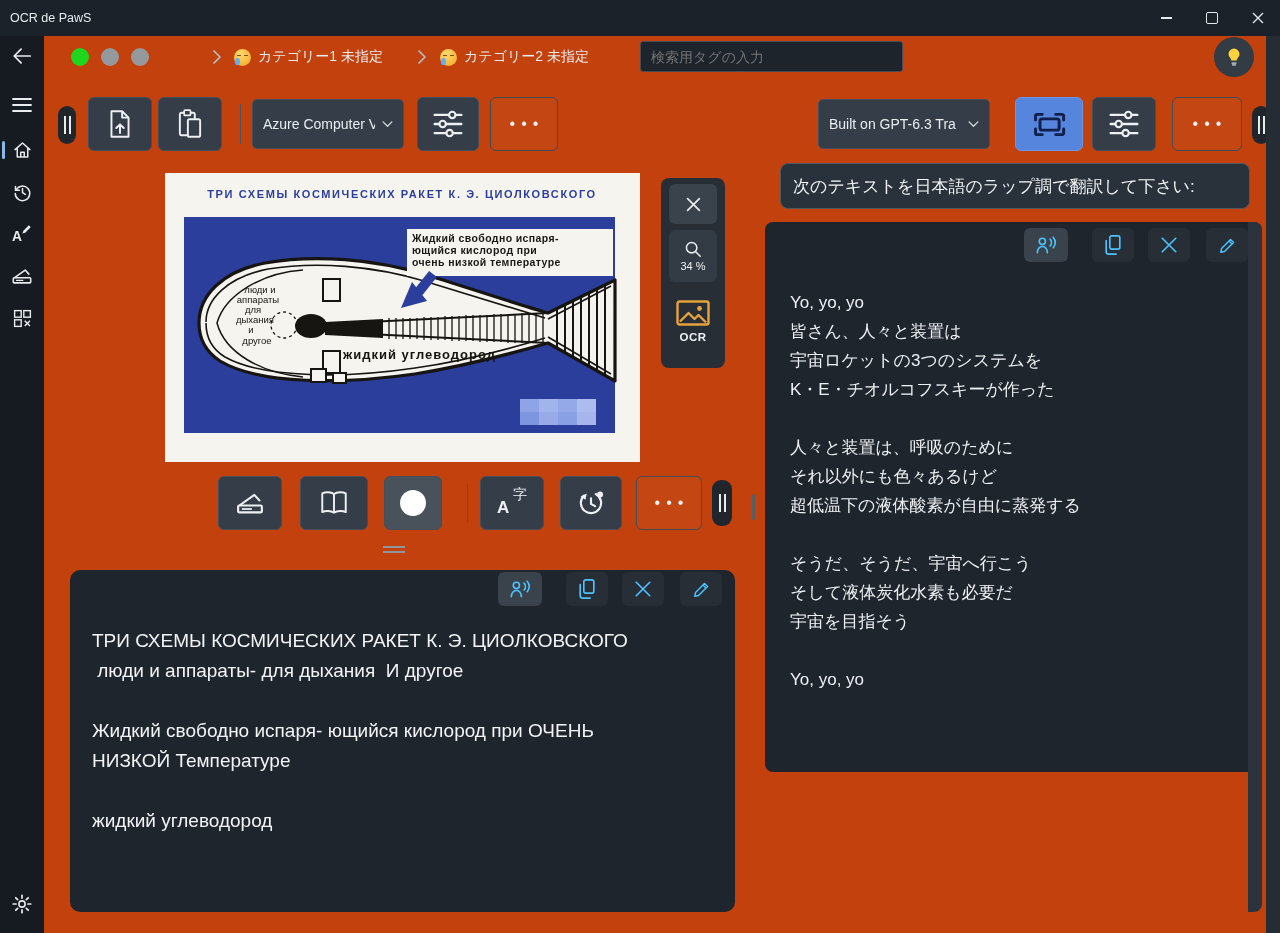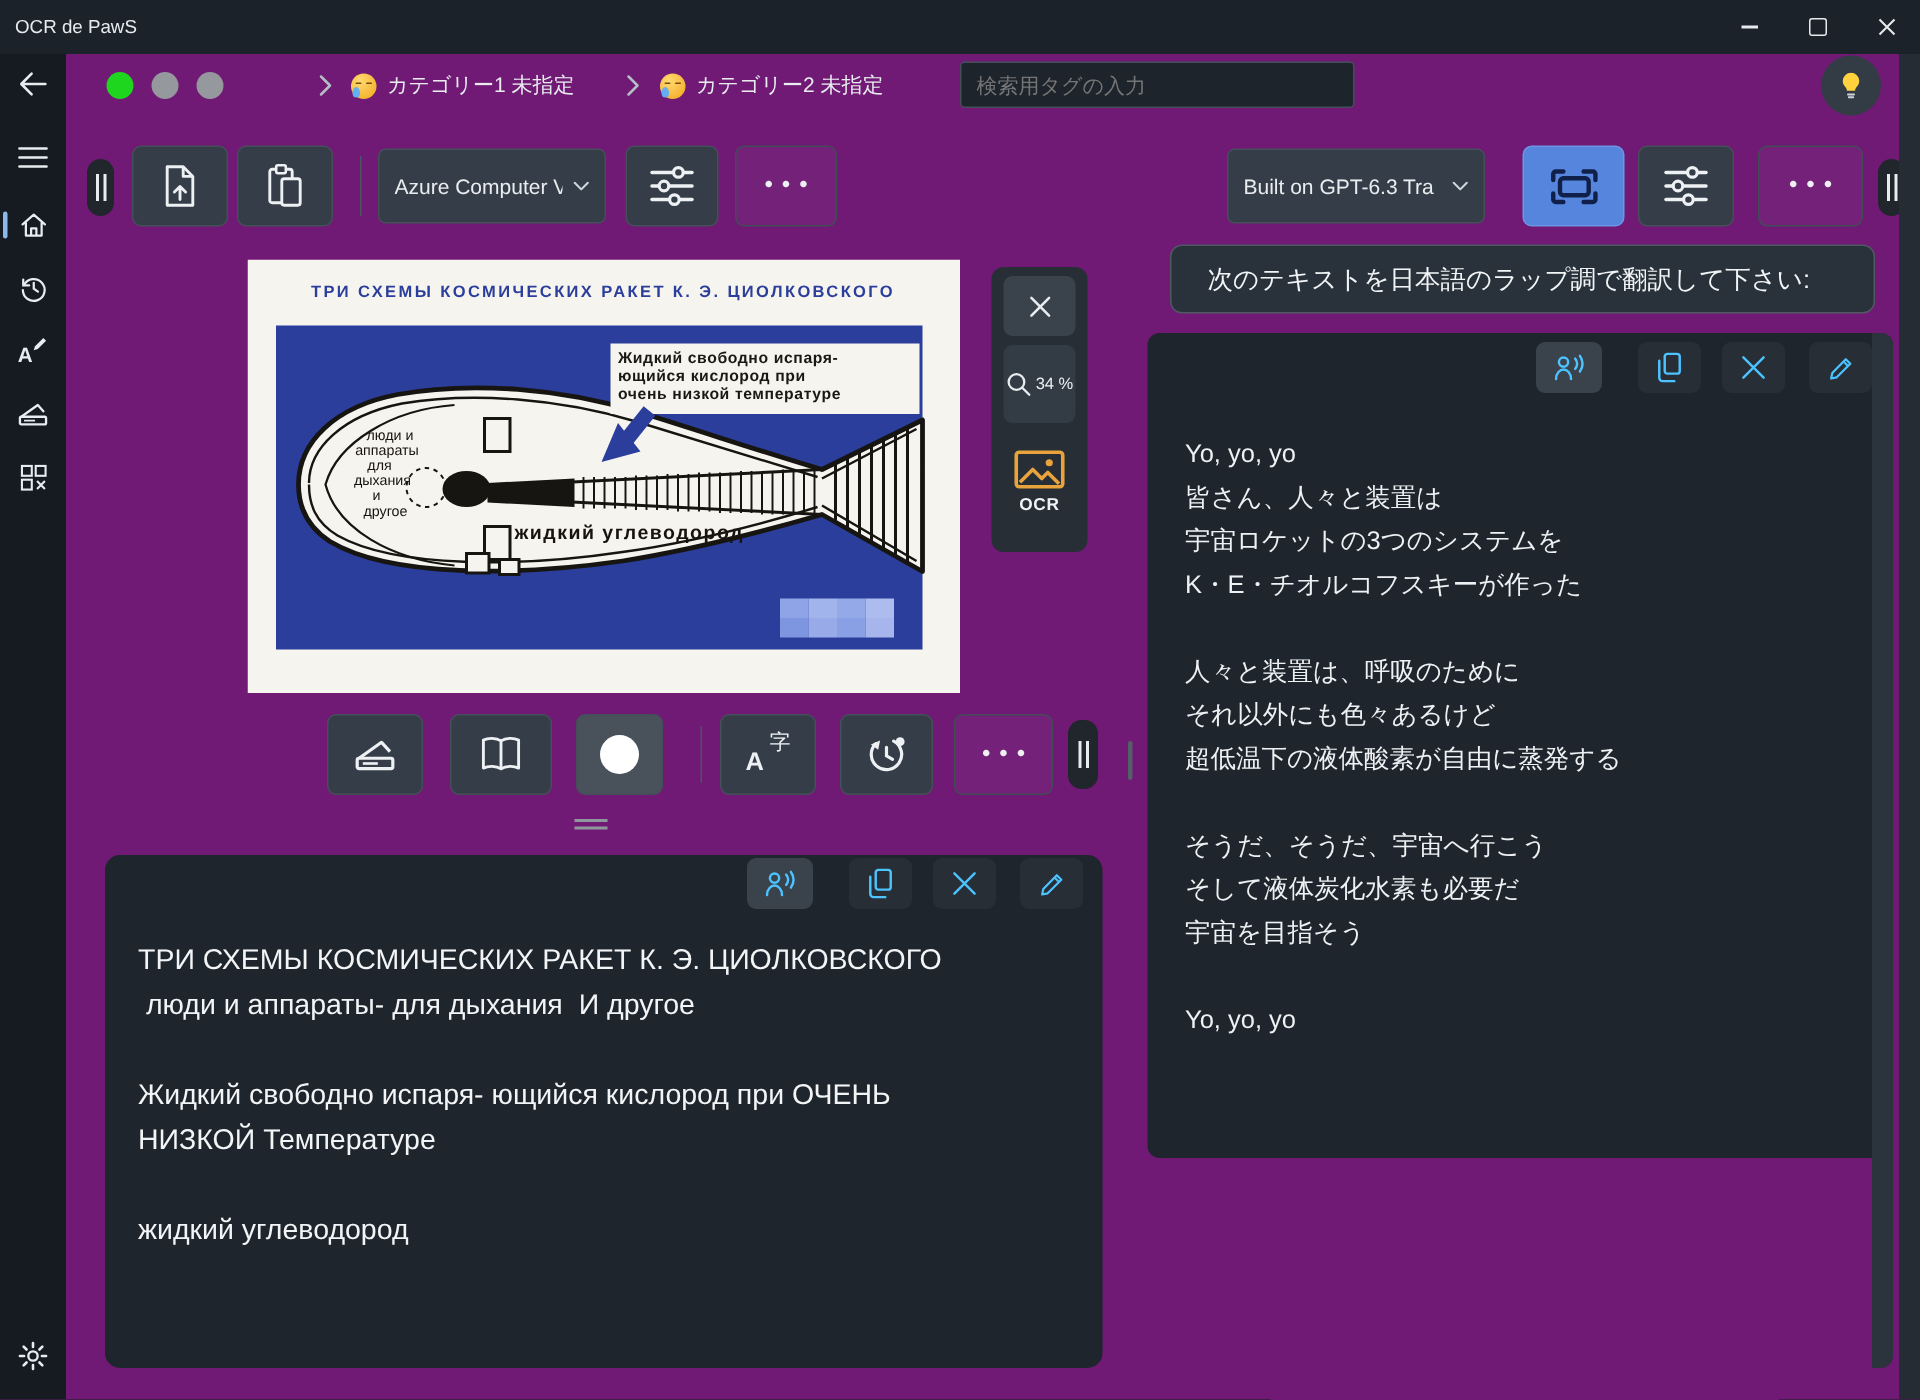--- a/index.html
+++ b/index.html
@@ -1,16 +1,16 @@
 <!DOCTYPE html>
 <html><head>
 <meta charset="utf-8">
 <style>
   html,body{margin:0;padding:0;background:#1b222a;}
-  .app{position:relative;width:1280px;height:933px;overflow:hidden;background:#701a75;
+  .app{position:relative;width:1280px;height:933px;overflow:hidden;background:#c2410c;
        font-family:"Liberation Sans",sans-serif;color:#eef1f3;}
   .abs{position:absolute;box-sizing:border-box;}
 
   
   .titlebar{left:0;top:0;width:1280px;height:36px;background:#1b222a;}
   .title-text{left:10px;top:0;height:36px;line-height:36px;font-size:12.5px;color:#e7ebee;}
   .winbtn{top:0;width:46px;height:36px;display:flex;align-items:center;justify-content:center;cursor:pointer;}
   .minus-bar{width:11px;height:1.6px;background:#e6eaed;}
   .max-sq{width:10px;height:10px;border:1.4px solid #e6eaed;border-radius:2px;}
 
@@ -53,21 +53,21 @@
   .zoom-pct{font-size:11px;color:#eef1f3;}
   .ocr-cap{font-size:11.5px;font-weight:bold;color:#f0f3f5;letter-spacing:.5px;}
 
   
   .panel{background:#1e252c;border-radius:10px;}
   .act{display:flex;align-items:center;justify-content:center;background:#272e36;border-radius:6px;cursor:pointer;}
   .act.lit{background:#3a434c;}
   .o-line{min-height:30px;line-height:30px;font-size:19px;white-space:pre-wrap;color:#f2f4f6;}
   .t-line{min-height:29px;line-height:29px;font-size:17px;white-space:pre-wrap;color:#eef1f3;}
   .prompt-box{left:780px;top:163px;width:470px;height:46px;border:1px solid #4e5962;border-radius:8px;
-      background:#29323b;display:flex;align-items:center;padding:0 24px;font-size:17px;color:#f2f5f7;}
+      background:#29323b;display:flex;align-items:center;padding:0 12px;font-size:17px;color:#f2f5f7;}
   .scrollstrip{background:#2b343d;border-radius:0 8px 8px 0;}
   .resize-eq{display:flex;flex-direction:column;gap:3px;cursor:row-resize;}
   .resize-eq i{display:block;width:22px;height:2px;background:#8f979e;}
   .edge{left:1266px;top:36px;width:14px;height:897px;background:#252c34;}
 
   .az{position:relative;width:30px;height:30px;color:#eef1f4;}
   .az .a{position:absolute;left:0;bottom:0;font-size:17px;font-weight:bold;}
   .az .ji{position:absolute;right:0;top:-2px;font-size:14px;}
   svg{display:block;}
 </style>
@@ -305,21 +305,21 @@
         <rect x="412" y="239" width="19" height="13" fill="#a6b6ec"></rect>
     </g>
   </svg>
 
   <div class="abs float-panel"></div>
   <div class="abs act lit" style="left:669px;top:184px;width:48px;height:40px;background:#3a434c;">
     <svg width="15" height="15" viewBox="0 0 14 14">
         <path d="M1.5 1.5 L12.5 12.5 M12.5 1.5 L1.5 12.5" stroke="#e8ecef" stroke-width="1.6" stroke-linecap="round"></path>
       </svg>
   </div>
-  <div class="abs act" style="left:669px;top:230px;width:48px;height:52px;background:#333c45;flex-direction:row;gap:2px;">
+  <div class="abs act" style="left:669px;top:230px;width:48px;height:52px;background:#333c45;flex-direction:column;gap:2px;">
     <svg width="18" height="18" viewBox="0 0 20 20">
         <circle cx="8.5" cy="8.5" r="5.8" stroke="#e8ecef" stroke-width="1.7" fill="none"></circle>
         <path d="M13 13 L18 18" stroke="#e8ecef" stroke-width="1.7" stroke-linecap="round"></path>
       </svg>
     <span class="zoom-pct">34 %</span>
   </div>
   <div class="abs" style="left:661px;top:300px;width:64px;display:flex;flex-direction:column;align-items:center;gap:5px;cursor:pointer;">
     <svg width="34" height="26" viewBox="0 0 34 26">
         <rect x="1.5" y="1.5" width="31" height="23" rx="2" stroke="#e8a33d" stroke-width="2.4" fill="none"></rect>
         <circle cx="23.5" cy="8.5" r="2.4" fill="#e8a33d"></circle>

